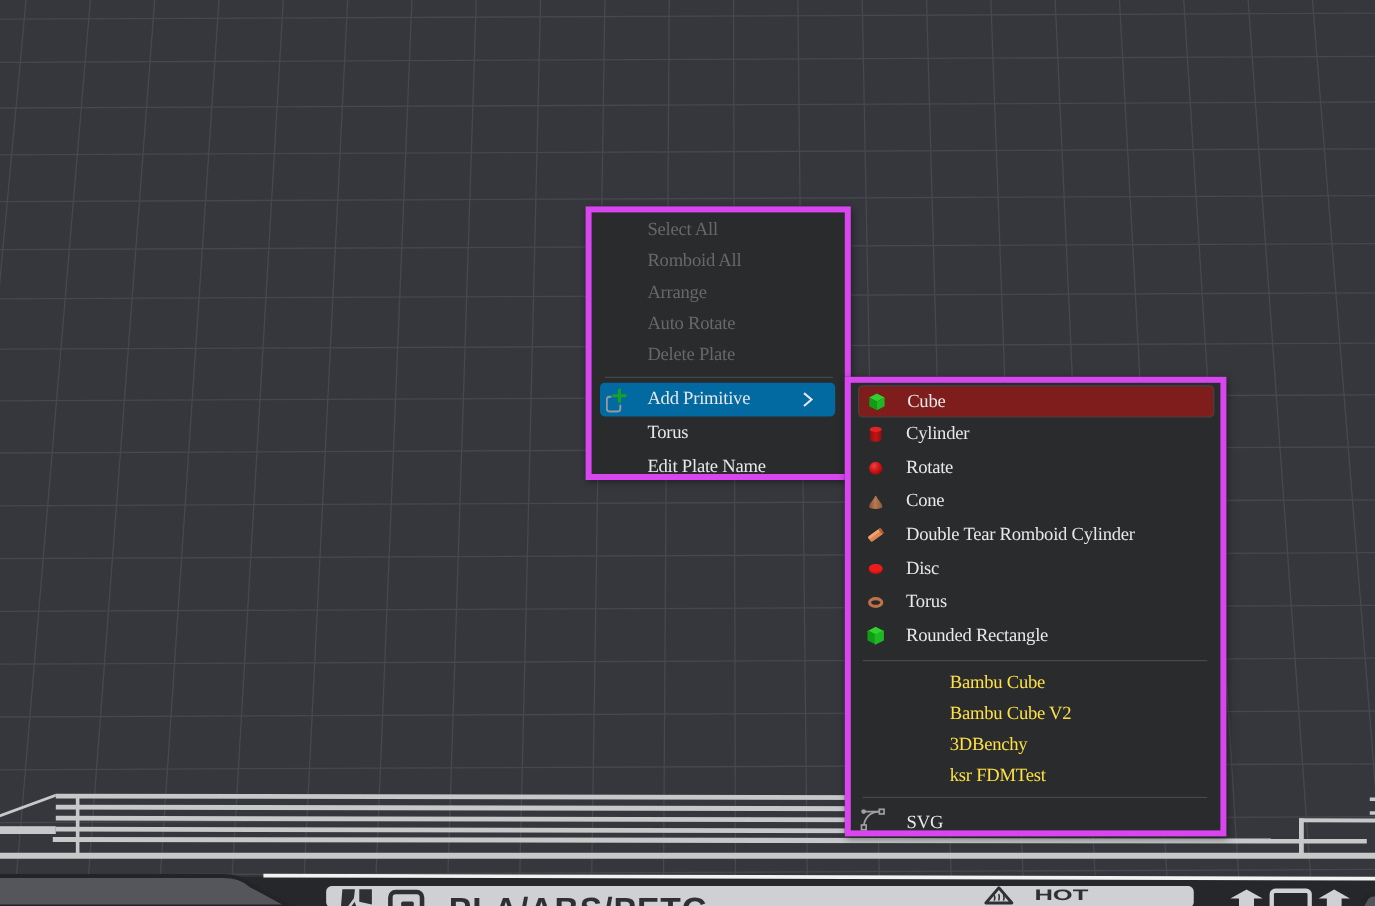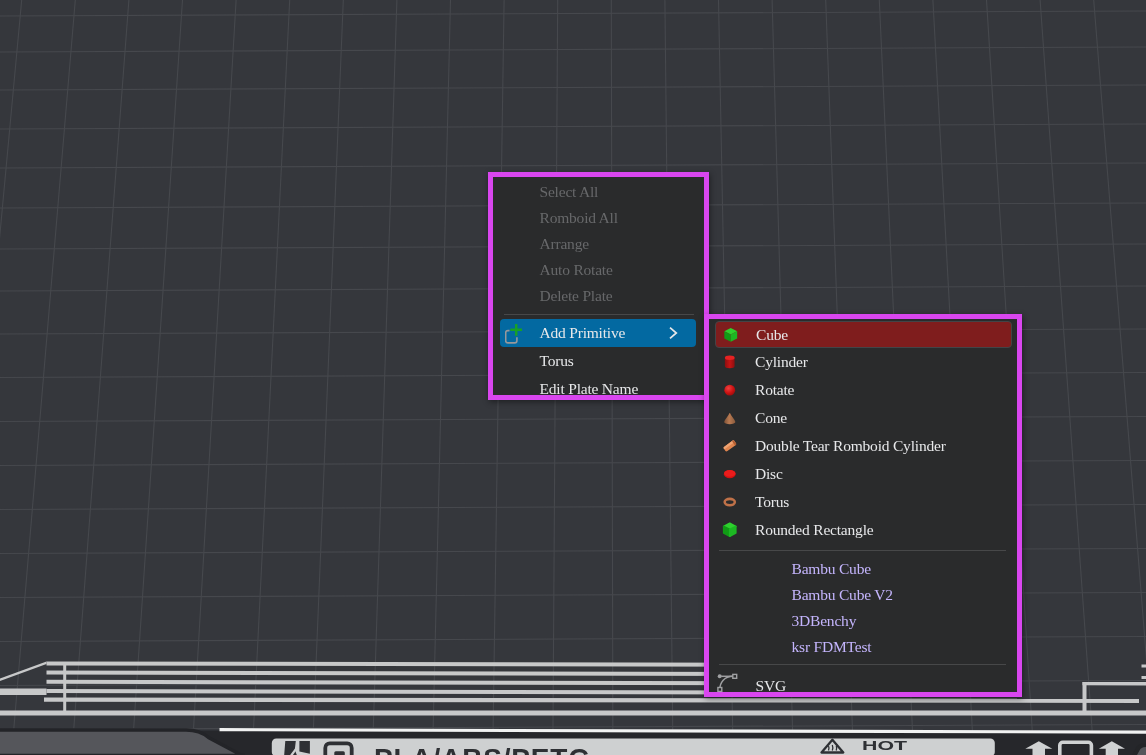--- a/index.html
+++ b/index.html
@@ -21,21 +21,21 @@
 .hrow .ic { position:absolute; left:5px; top:4px; }
 .hrow .ar { position:absolute; right:18px; top:7px; }
 .mrow.en { height:27.5px; line-height:27.5px; color:#e7e8ea; }
 .srow { position:relative; height:28px; color:#e7e8ea; }
 .srow .ic { position:absolute; left:13.3px; top:6.3px; }
 .srow .lb { position:absolute; left:46.5px; line-height:28px; font-size:15.5px; letter-spacing:-0.2px; }
 .srow.hi { background:#7f1d1d; border:1px solid #434447; border-radius:4px;
   margin:0 5px 0 6px; height:27.7px; }
 .srow.hi .ic { left:7.3px; top:5.8px; }
 .srow.hi .lb { left:40.5px; line-height:26.7px; }
-.trow { height:26px; color:#c4b5fd;padding-left:36px; }
+.trow { height:26px; color:#fde047;padding-left:36px; }
 .trow .lb { margin-left:47px; line-height:26px; font-size:15.5px; letter-spacing:-0.2px; }
 #svgrow { position:relative; height:28px; color:#e7e8ea;text-align:right; }
 #svgrow .ic { position:absolute; left:6px; top:0px; }
 #svgrow .lb { position:absolute; left:47px; line-height:28px; font-size:15.5px; letter-spacing:-0.2px; }
 </style></head>
 <body>
 <div id="stage">
 <svg id="bgsvg" width="1146" height="755" viewBox="0 0 1146 755">
   <rect x="0" y="0" width="1146" height="755" fill="#35373c"></rect>
   <g stroke="#46484d" stroke-width="1.1">

